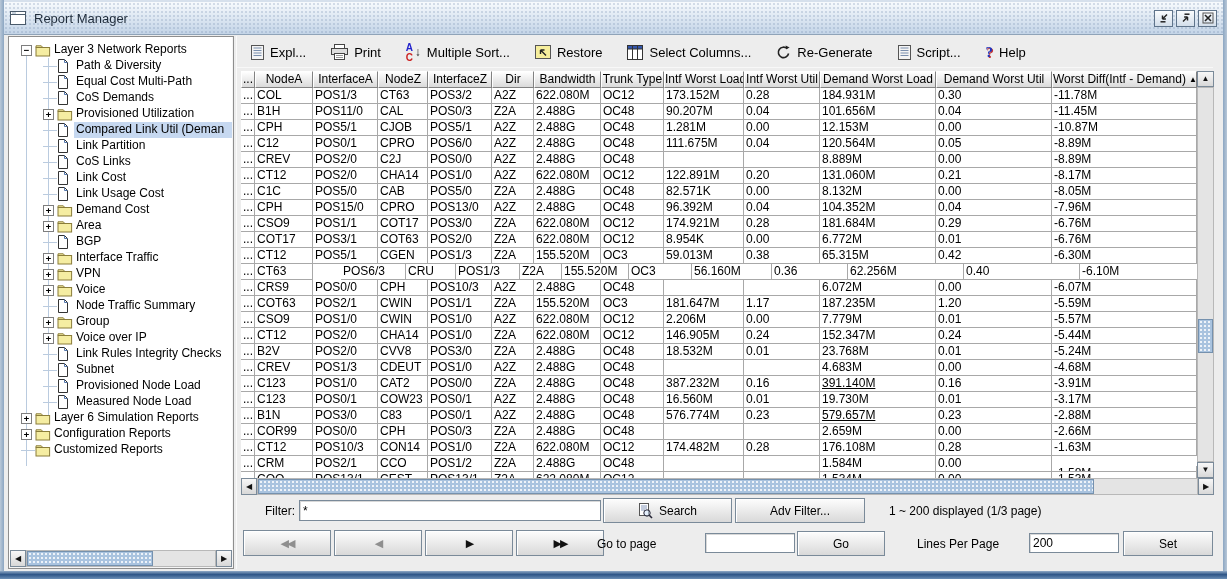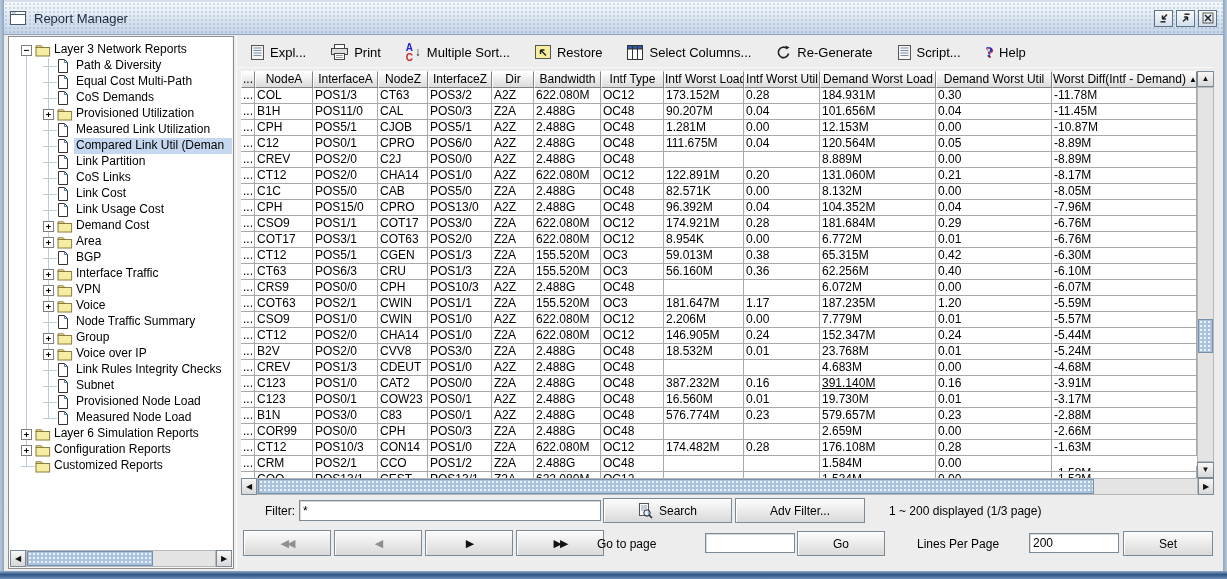--- a/index.html
+++ b/index.html
@@ -189,30 +189,20 @@
             <span class="tlabel">Provisioned Utilization</span>
           </div>
           <div class="trow d1">
             <span class="stub"></span>
             <span class="ticon">
               <svg width="12" height="14" viewBox="0 0 12 14">
                 <path d="M1.5 0.5 H7.5 L10.5 3.5 V13.5 H1.5 Z" fill="#FFFFFF" stroke="#333"></path>
                 <path d="M7.5 0.5 V3.5 H10.5" fill="none" stroke="#5577AA"></path>
               </svg>
             </span>
-            <span class="tlabel">Measured Link Utilization</span>
-          </div>
-          <div class="trow d1">
-            <span class="stub"></span>
-            <span class="ticon">
-              <svg width="12" height="14" viewBox="0 0 12 14">
-                <path d="M1.5 0.5 H7.5 L10.5 3.5 V13.5 H1.5 Z" fill="#FFFFFF" stroke="#333"></path>
-                <path d="M7.5 0.5 V3.5 H10.5" fill="none" stroke="#5577AA"></path>
-              </svg>
-            </span>
             <span class="tlabel selected">Compared Link Util (Deman</span>
           </div>
           <div class="trow d1">
             <span class="stub"></span>
             <span class="ticon">
               <svg width="12" height="14" viewBox="0 0 12 14">
                 <path d="M1.5 0.5 H7.5 L10.5 3.5 V13.5 H1.5 Z" fill="#FFFFFF" stroke="#333"></path>
                 <path d="M7.5 0.5 V3.5 H10.5" fill="none" stroke="#5577AA"></path>
               </svg>
             </span>
@@ -499,21 +489,21 @@
 
     <div class="table-wrap">
       <div class="thead" id="thead">
           <div class="th" style="width: 14px;">...</div>
           <div class="th" style="width: 58px;">NodeA</div>
           <div class="th" style="width: 65px;">InterfaceA</div>
           <div class="th" style="width: 50px;">NodeZ</div>
           <div class="th" style="width: 64px;">InterfaceZ</div>
           <div class="th" style="width: 42px;">Dir</div>
           <div class="th" style="width: 67px;">Bandwidth</div>
-          <div class="th" style="width: 63px;">Intf Type</div>
+          <div class="th" style="width: 63px;">Trunk Type</div>
           <div class="th" style="width: 80px;">Intf Worst Load</div>
           <div class="th" style="width: 76px;">Intf Worst Util</div>
           <div class="th" style="width: 116px;">Demand Worst Load</div>
           <div class="th" style="width: 116px;">Demand Worst Util</div>
           <div class="th" style="width: 145px;">Worst Diff(Intf - Demand)<span class="sortarrow">▲</span></div>
         </div>
       <div id="tbody">
           <div class="trowt">
             <div class="td" style="width: 14px;">...</div>
             <div class="td" style="width: 58px;">COL</div>
@@ -675,21 +665,21 @@
             <div class="td" style="width: 63px;">OC3</div>
             <div class="td" style="width: 80px;">59.013M</div>
             <div class="td" style="width: 76px;">0.38</div>
             <div class="td" style="width: 116px;">65.315M</div>
             <div class="td" style="width: 116px;">0.42</div>
             <div class="td" style="width: 145px;">-6.30M</div>
           </div>
           <div class="trowt">
             <div class="td" style="width: 14px;">...</div>
             <div class="td" style="width: 58px;">CT63</div>
-            <div class="td" style="width: 65px;">POS6/3</div>
+            <div class="td" style="width: 65px; margin-left: 28px;">POS6/3</div>
             <div class="td" style="width: 50px;">CRU</div>
             <div class="td" style="width: 64px;">POS1/3</div>
             <div class="td" style="width: 42px;">Z2A</div>
             <div class="td" style="width: 67px;">155.520M</div>
             <div class="td" style="width: 63px;">OC3</div>
             <div class="td" style="width: 80px;">56.160M</div>
             <div class="td" style="width: 76px;">0.36</div>
             <div class="td" style="width: 116px;">62.256M</div>
             <div class="td" style="width: 116px;">0.40</div>
             <div class="td" style="width: 145px;">-6.10M</div>
@@ -818,21 +808,21 @@
             <div class="td" style="width: 14px;">...</div>
             <div class="td" style="width: 58px;">B1N</div>
             <div class="td" style="width: 65px;">POS3/0</div>
             <div class="td" style="width: 50px;">C83</div>
             <div class="td" style="width: 64px;">POS0/1</div>
             <div class="td" style="width: 42px;">A2Z</div>
             <div class="td" style="width: 67px;">2.488G</div>
             <div class="td" style="width: 63px;">OC48</div>
             <div class="td" style="width: 80px;">576.774M</div>
             <div class="td" style="width: 76px;">0.23</div>
-            <div class="td" style="width: 116px;">579.657M</div>
+            <div class="td" style="width: 116px; text-decoration: underline;">579.657M</div>
             <div class="td" style="width: 116px;">0.23</div>
             <div class="td" style="width: 145px;">-2.88M</div>
           </div>
           <div class="trowt">
             <div class="td" style="width: 14px;">...</div>
             <div class="td" style="width: 58px;">COR99</div>
             <div class="td" style="width: 65px;">POS0/0</div>
             <div class="td" style="width: 50px;">CPH</div>
             <div class="td" style="width: 64px;">POS0/3</div>
             <div class="td" style="width: 42px;">Z2A</div>

